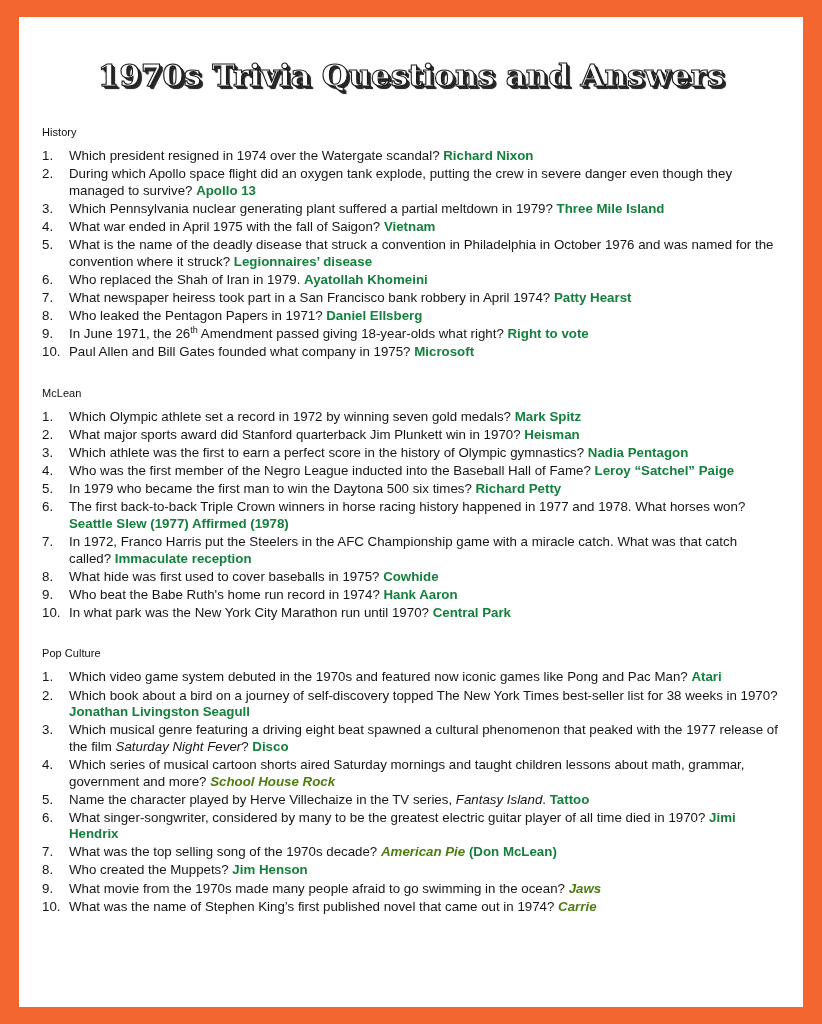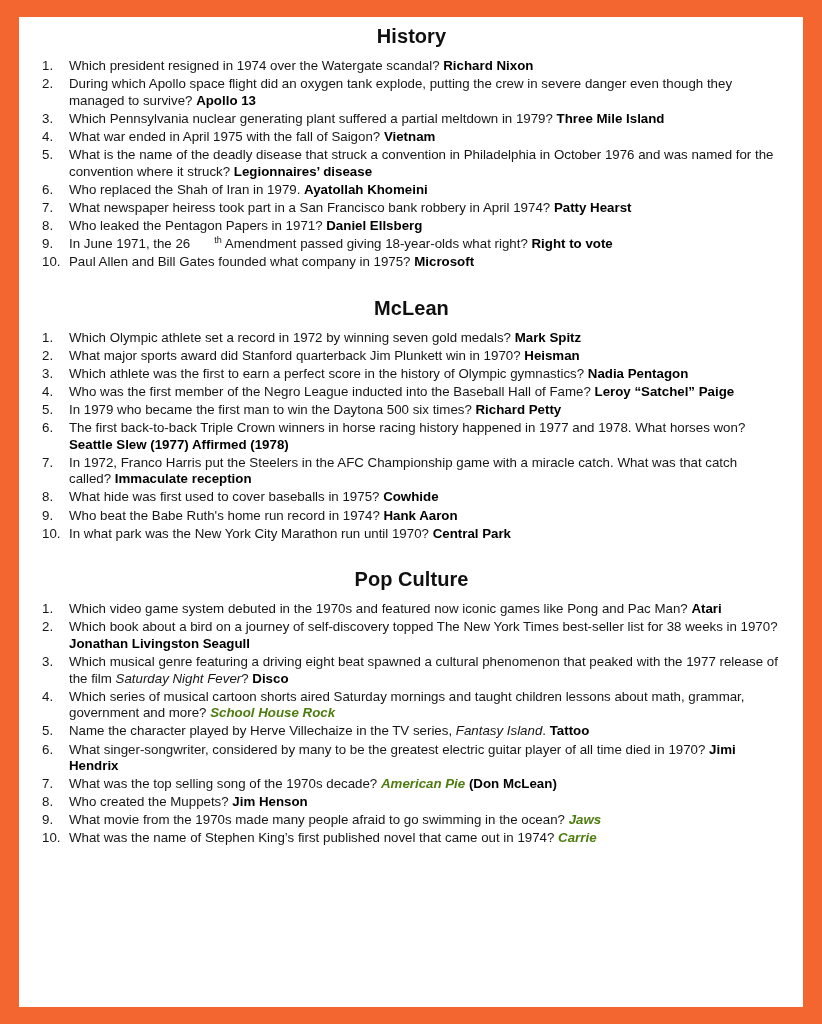--- a/index.html
+++ b/index.html
@@ -60,26 +60,25 @@
     padding: 8px 22px 0 23px;
   }
 
   .section {
     margin-bottom: 26px;
   }
   .section:last-child { margin-bottom: 0; }
 
   .section-heading {
     font-family: "Liberation Sans", sans-serif;
-    font-weight: 700;
-    font-size: 20px;
+    font-weight: 400;
+    font-size: 11px;
     color: #101010;
     margin: 0 0 10px 0;
     letter-spacing: 0.05px;
-    text-align: center;
   }
 
   ol.qlist {
     list-style: none;
     margin: 0;
     padding: 0;
     counter-reset: qnum;
   }
 
   li.qitem {
@@ -97,44 +96,46 @@
     position: absolute;
     left: 0;
     top: 0;
     width: 22px;
     text-align: left;
     font-size: 13.3px;
     color: #161616;
   }
 
   .ans {
-    color: #000000;
+    color: #15803d;
     font-weight: 700;
   }
   .ans-i {
     color: #4d7c0f;
     font-weight: 700;
     font-style: italic;
   }
   .ital {
     font-style: italic;
   }
   sup.ord {
     font-size: 0.68em;
     vertical-align: super;
     line-height: 0;
-    margin-left: 24px;
   }
 </style>
 </head>
 <body>
 
 <div class="page">
   <div class="sheet">
 
+    <div class="title-wrap">
+      <h1 class="doc-title">1970s Trivia Questions and Answers</h1>
+    </div>
 
     <div class="content">
 
     <section class="section">
           <h2 class="section-heading">History</h2>
           <ol class="qlist">
             <li class="qitem"><span>Which president resigned in 1974 over the Watergate scandal? </span><span class="ans">Richard Nixon</span></li>
             <li class="qitem"><span>During which Apollo space flight did an oxygen tank explode, putting the crew in severe danger even though they managed to survive? </span><span class="ans">Apollo 13</span></li>
             <li class="qitem"><span>Which Pennsylvania nuclear generating plant suffered a partial meltdown in 1979? </span><span class="ans">Three Mile Island</span></li>
             <li class="qitem"><span>What war ended in April 1975 with the fall of Saigon? </span><span class="ans">Vietnam</span></li>

